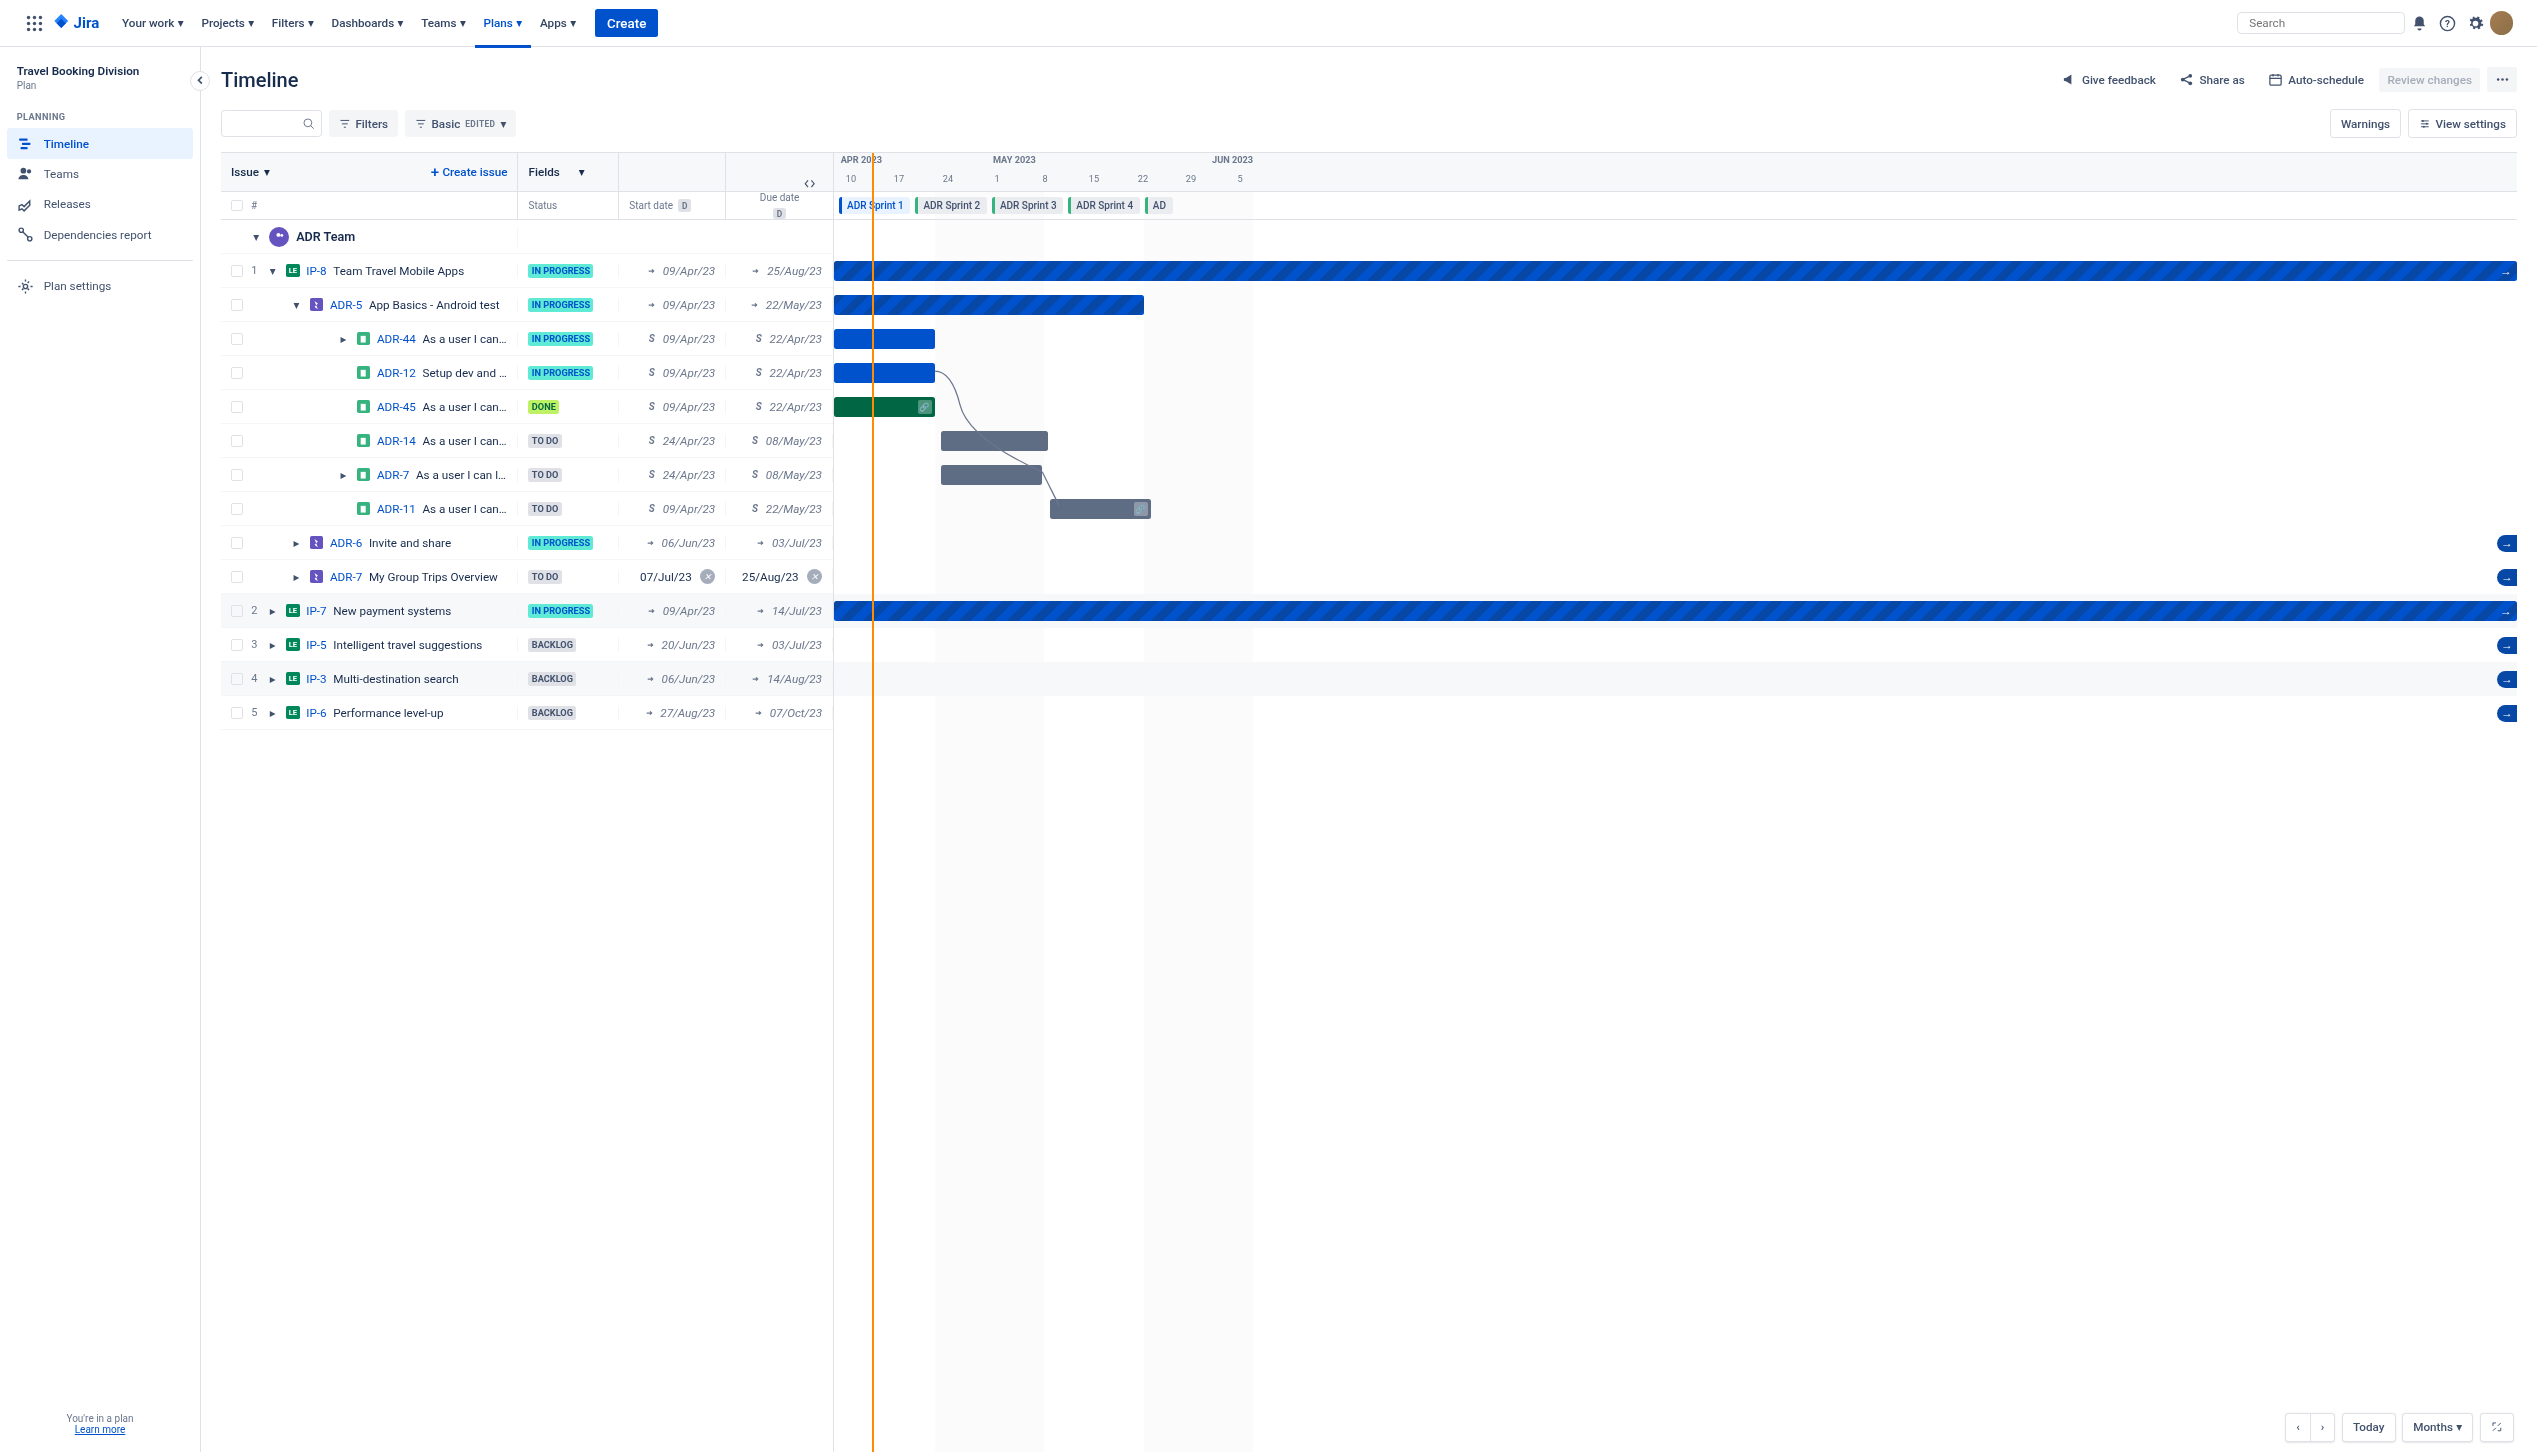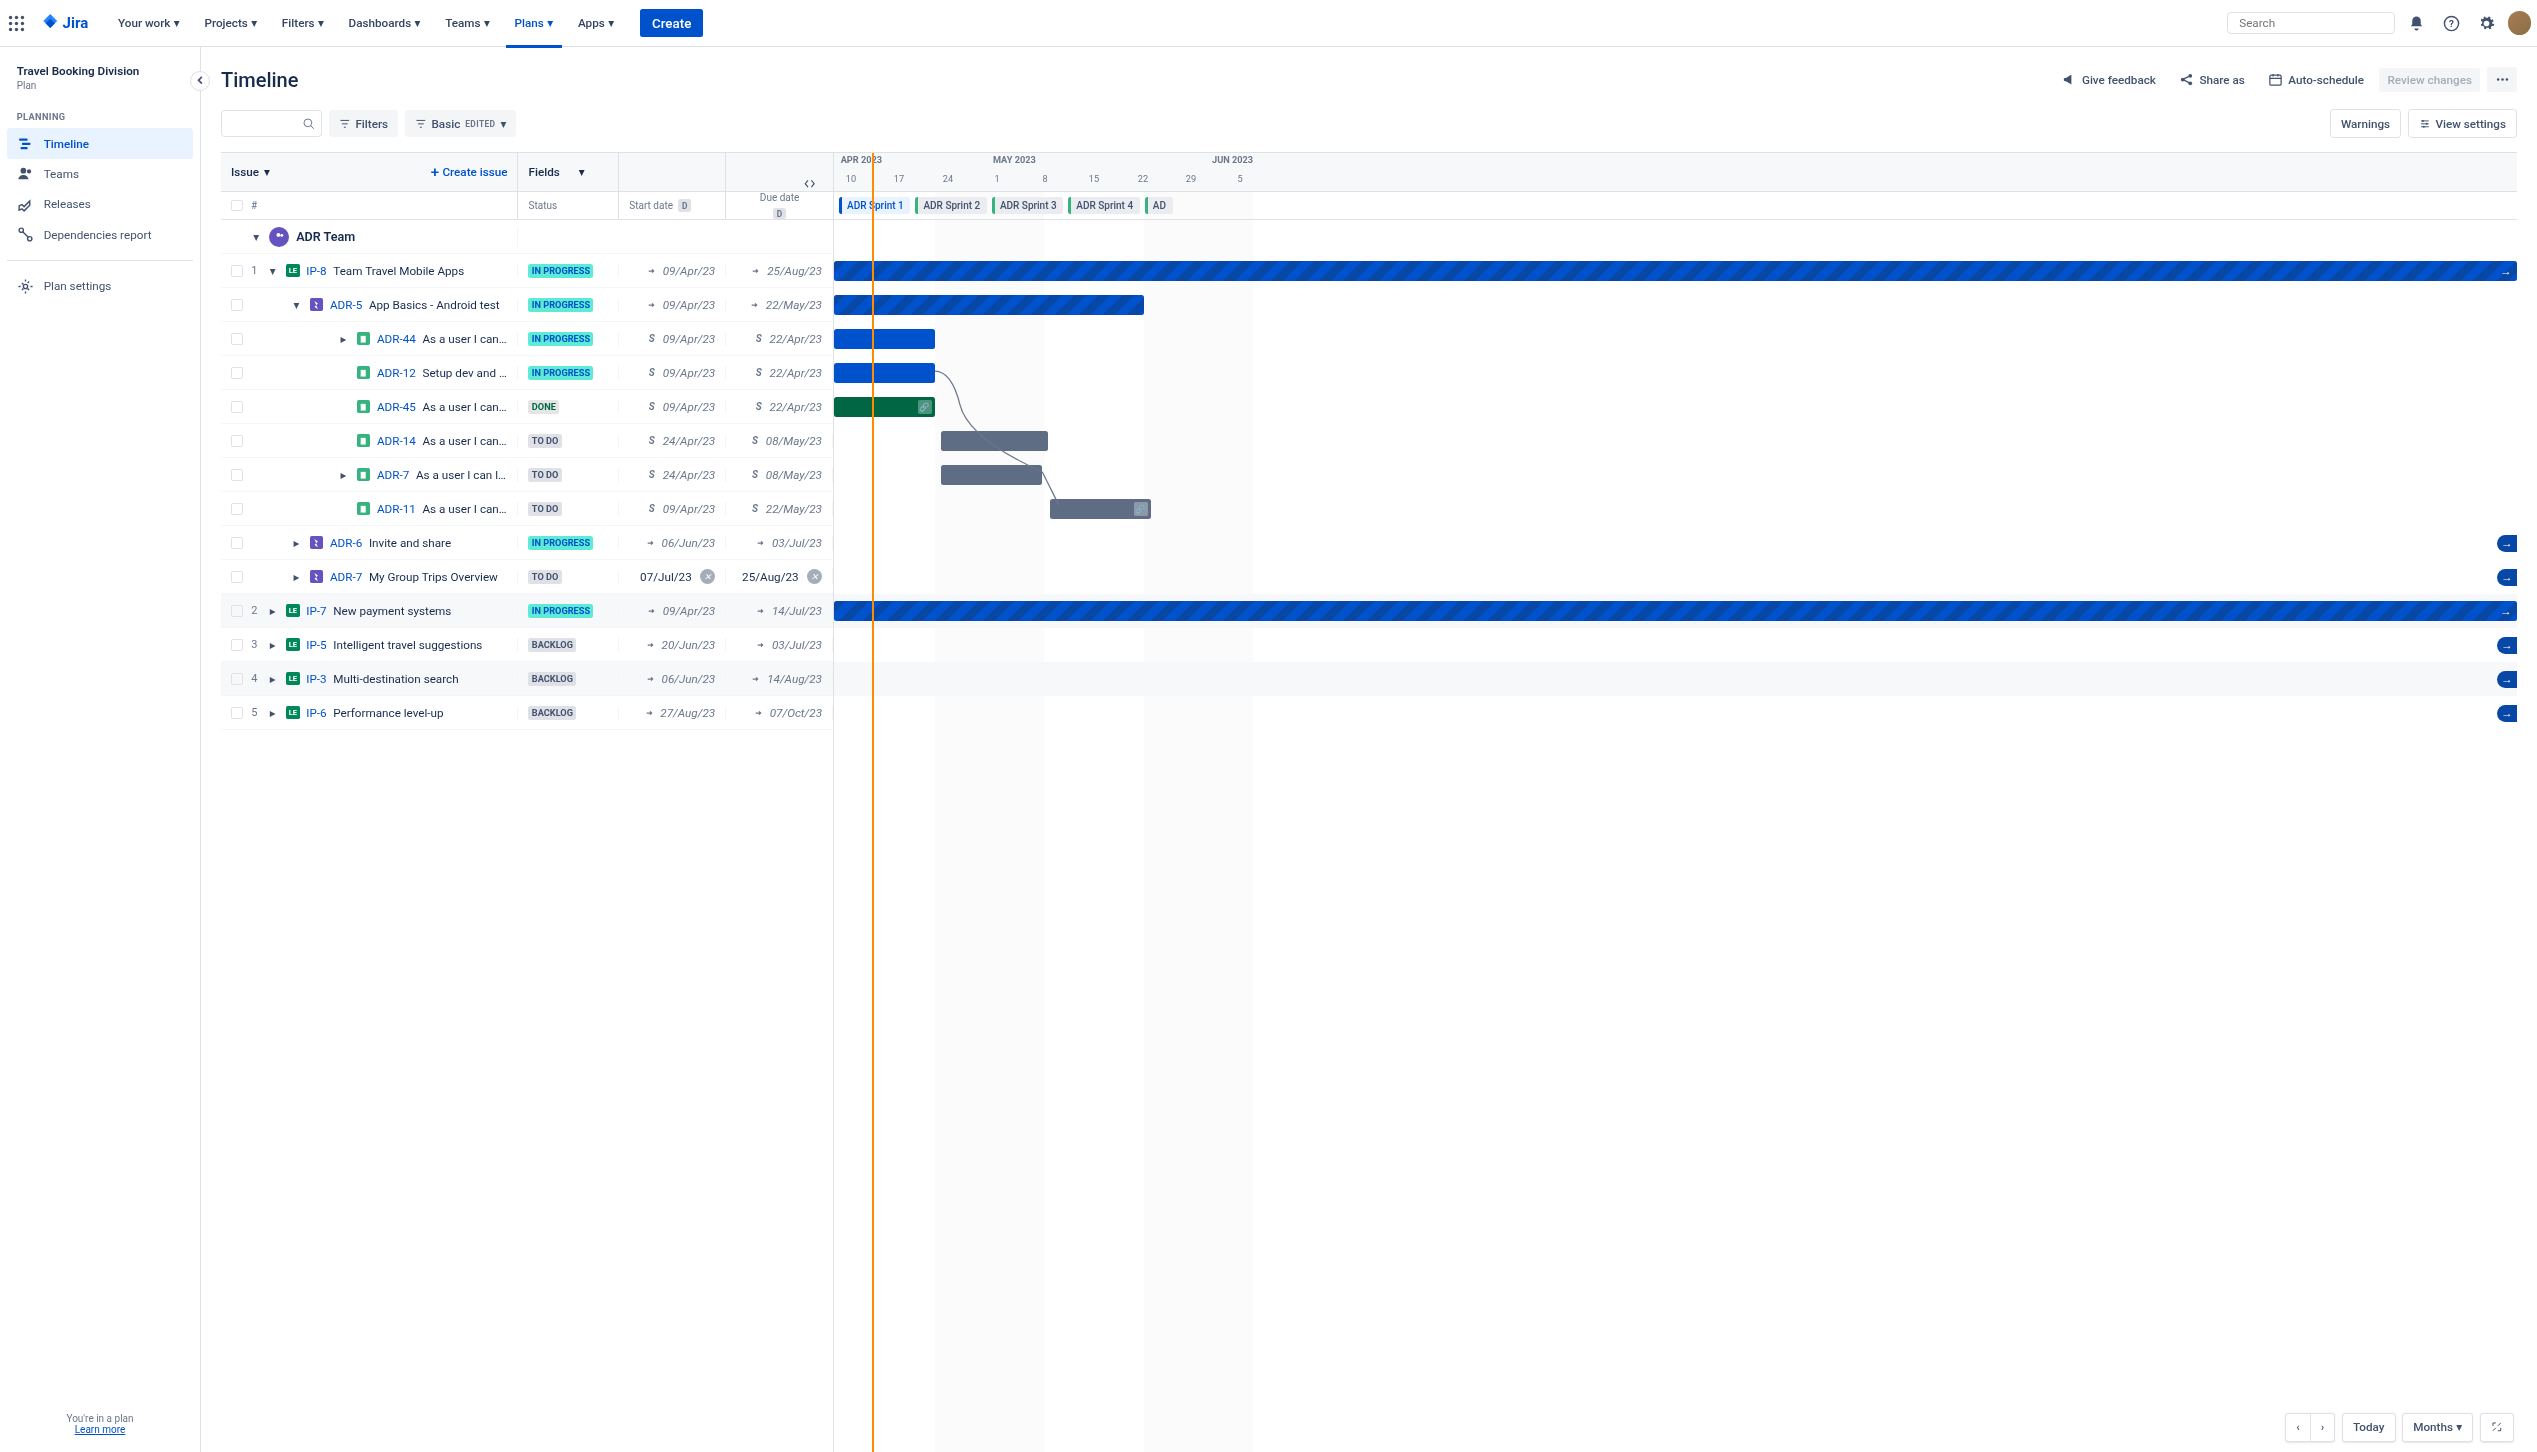--- a/index.html
+++ b/index.html
@@ -1,19 +1,19 @@
 <!DOCTYPE html>
 <html style="font-size:13.4px"><head>
 <meta charset="utf-8">
 <style>
 * { box-sizing: border-box; margin: 0; padding: 0; font-family: -apple-system, BlinkMacSystemFont, "Segoe UI", Roboto, sans-serif; }
 body { background: #fff; color: #172B4D; font-size: 11.7px; overflow: hidden; }
 
 
-.topnav { height: 47px; border-bottom: 0.8px solid #DFE1E6; display: flex; align-items: center; padding: 0 6px; gap: 8px; }
+.topnav { height: 47px; border-bottom: 0.8px solid #DFE1E6; display: flex; align-items: center; padding: 0 24px; gap: 1px; }
 .app-switcher { width: 20px; height: 20px; display: flex; align-items: center; justify-content: center; cursor: pointer; margin-right: 6.7px; }
 .logo { display: flex; align-items: center; gap: 3.4px; margin-right: 13.4px; color: #0052CC; font-weight: 700; font-size: 15px; }
 .nav-item { padding: 6.7px 8.4px; color: #344563; font-weight: 500; display: flex; align-items: center; gap: 3.4px; cursor: pointer; border-radius: 2.5px; }
 .nav-item.active { color: #0052CC; position: relative; }
 .nav-item.active::after { content: ""; position: absolute; bottom: -11px; left: 0; right: 0; height: 2.5px; background: #0052CC; }
 .create-btn { background: #0052CC; color: #fff; border: none; padding: 6.7px 11.7px; border-radius: 2.5px; font-weight: 500; margin-left: 10px; cursor: pointer; }
 .spacer { flex: 1; }
 .search { display: flex; align-items: center; background: #fff; border: 1.7px solid #DFE1E6; border-radius: 4.2px; padding: 3.4px 6.7px; width: 168px; }
 .search input { border: none; outline: none; flex: 1; font-size: 11.7px; margin-left: 5px; }
 .icon-btn { width: 27px; height: 27px; display: flex; align-items: center; justify-content: center; cursor: pointer; border-radius: 50%; color: #42526E; }
@@ -84,21 +84,21 @@
 .issue-icon.epic { background: #6554C0; }
 .issue-icon.story { background: #36B37E; }
 .issue-icon.project { background: #00875A; color:#fff; font-size: 7.6px; font-weight:700;}
 .team-avatar { width: 20px; height: 20px; border-radius: 50%; background: #6554C0; display: flex; align-items: center; justify-content: center;}
 .issue-key { color: #0052CC; font-weight: 400; white-space: nowrap; }
 .issue-summary { white-space: nowrap; overflow: hidden; text-overflow: ellipsis; }
 .team-row .issue-summary { font-weight: 600; font-size: 12.6px;}
 .status-lozenge { display: inline-block; padding: 1.7px 3.4px; border-radius: 2.5px; font-size: 9.2px; font-weight: 700; }
 .status-inprogress { background: #5eead4; color: #0052CC; }
 .status-todo { background: #DFE1E6; color: #42526E; }
-.status-done { background: #e5e5e5; color: #006644; }
+.status-done { background: #bef264; color: #006644; }
 .status-backlog { background: #DFE1E6; color: #42526E; }
 .roll-icon, .sprint-icon { color: #6B778C; font-style: italic; width: 11.7px; display: inline-flex; align-items: center; justify-content: center;}
 .sprint-icon { font-weight: 700; font-size: 10px;}
 .clear-x { width: 15px; height: 15px; border-radius: 50%; background: #A5ADBA; color: #fff; display: inline-flex; align-items: center; justify-content: center; font-size: 9.2px; cursor: pointer; margin-left: 3.4px;}
 
 
 .time-header { height: 39px; border-bottom: 0.8px solid #DFE1E6; position: relative; background: #F7F8F9;}
 .month-row { height: 17px; display: flex; font-size: 9.2px; font-weight: 700; color: #6B778C; position: relative;}
 .month-row div { position: absolute; top: 1.7px; }
 .day-row { height: 20px; position: relative; font-size: 9.2px; color: #6B778C;}

